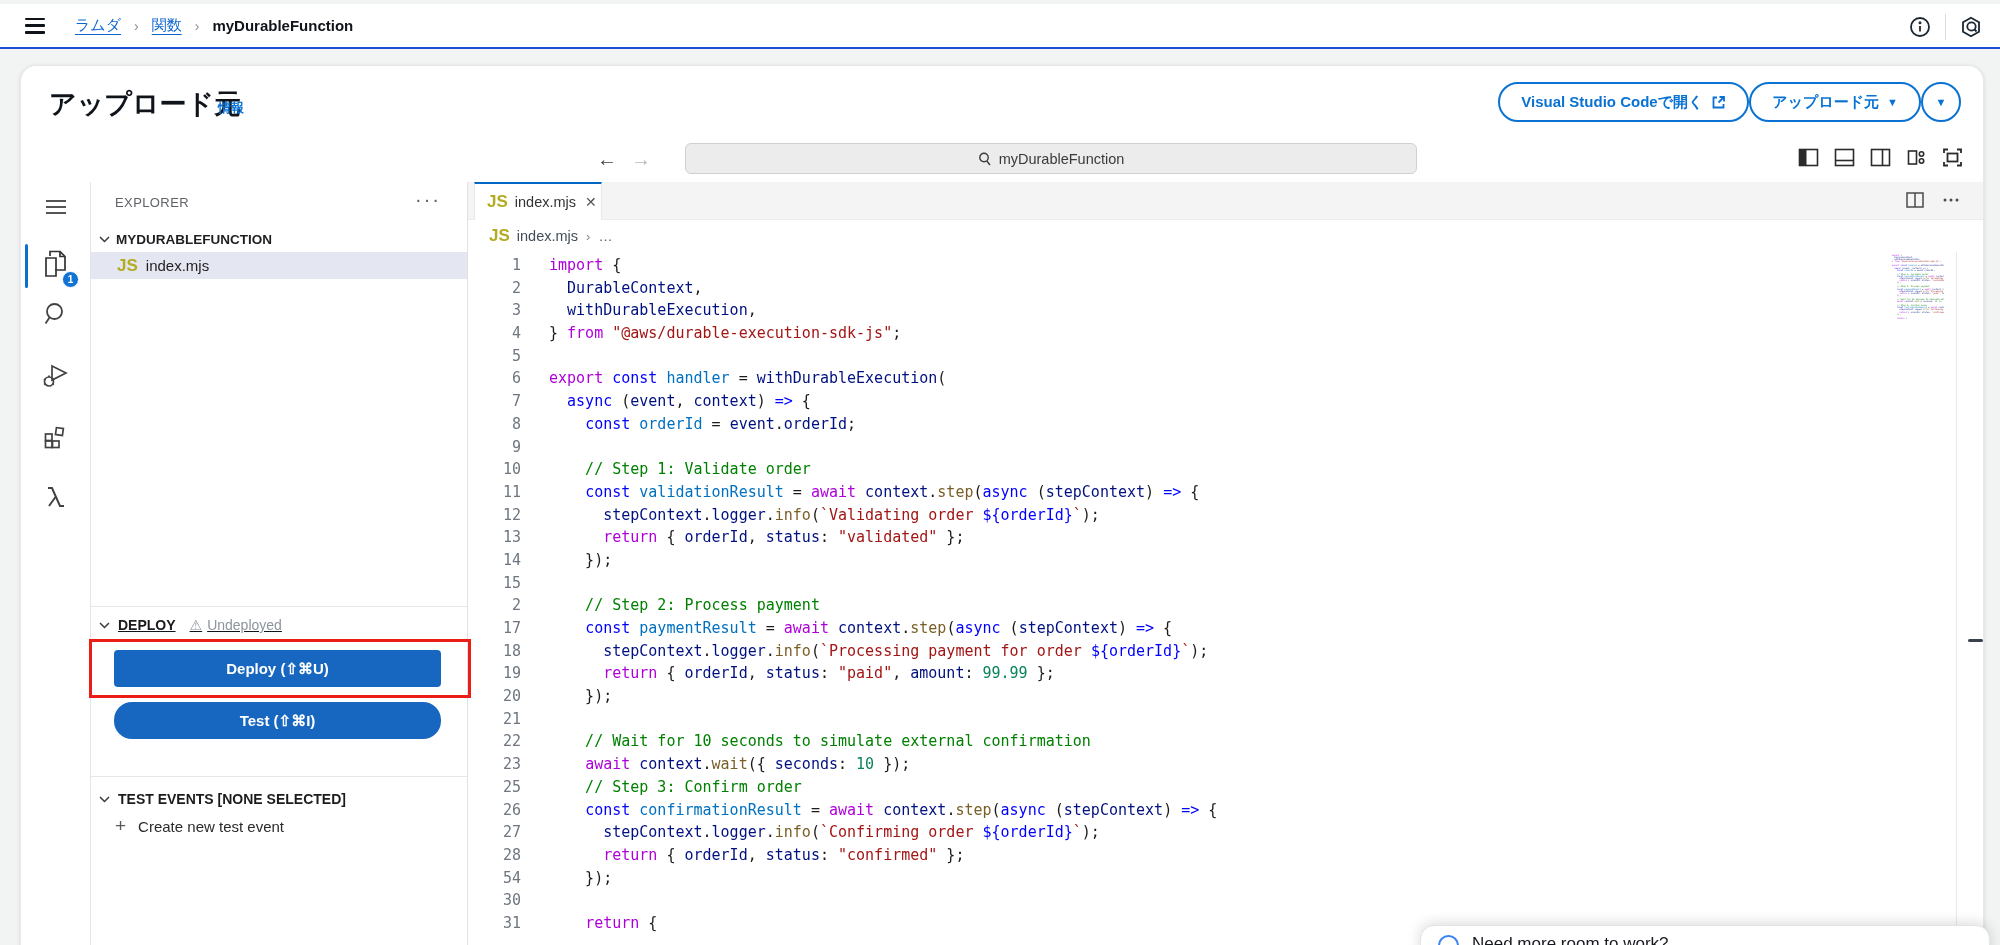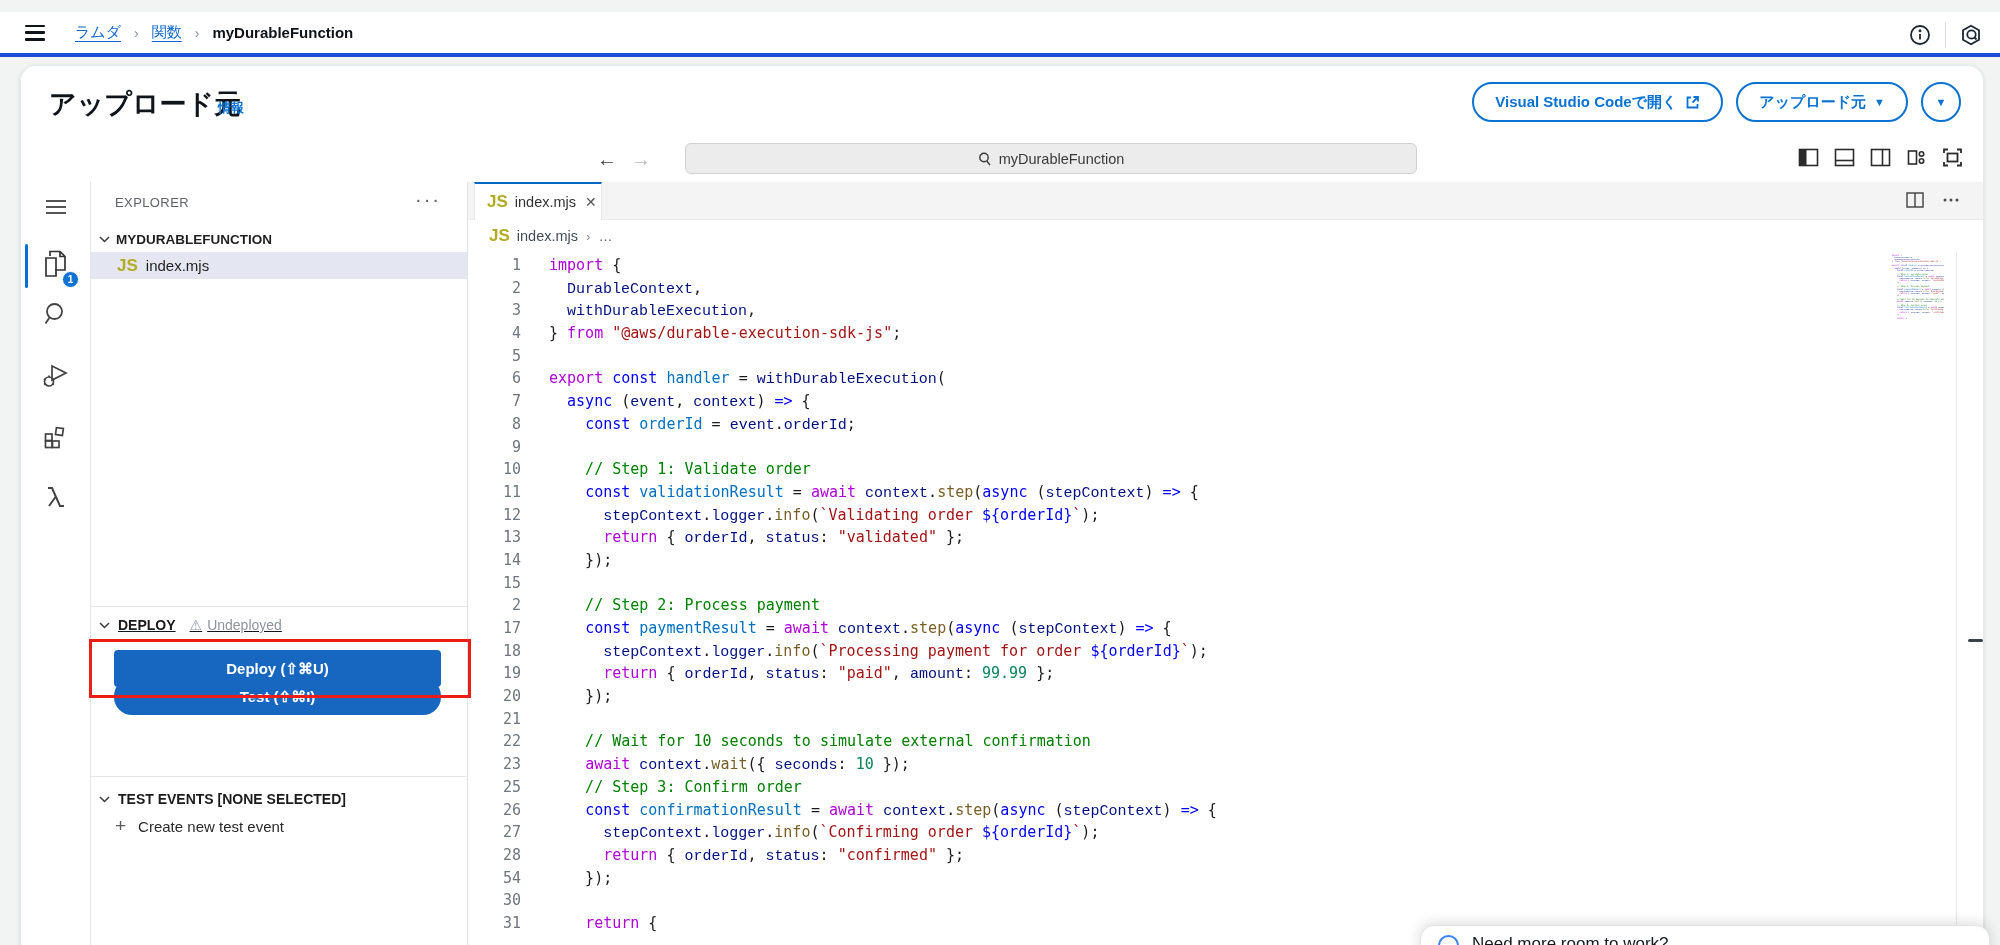--- a/index.html
+++ b/index.html
@@ -5,22 +5,22 @@
   * { box-sizing: border-box; margin: 0; padding: 0; }
   html,body { width:2000px; height:945px; }
   body {
     position: relative; overflow: hidden;
     background: #f2f3f3;
     font-family: "Liberation Sans", sans-serif;
     color: #0f141a;
   }
   
   .topnav {
-    position:absolute; left:0; top:12px; width:2000px; height:45px;
-    background:#fff; border-bottom:4px solid #1d4ed8;
+    position:absolute; left:0; top:4px; width:2000px; height:45px;
+    background:#fff; border-bottom:2px solid #1d4ed8;
     display:flex; align-items:center;
   }
   .hamburger { width:20px; height:16px; margin-left:25px; display:flex; flex-direction:column; justify-content:space-between; cursor:pointer;}
   .hamburger span { display:block; height:2.6px; background:#0f141a; border-radius:1px; }
   .crumbs { display:flex; align-items:center; margin-left:30px; font-size:15px; }
   .crumb-link { color:#0d66d0; text-decoration:underline; text-underline-offset:4px; cursor:pointer; }
   .crumb-sep { color:#879196; margin:0 13px; font-size:14px; }
   .crumb-current { font-weight:bold; color:#0f141a; }
   .topnav-right { position:absolute; right:18px; top:0; height:45px; display:flex; align-items:center; gap:14px; }
   .topnav-divider { width:1px; height:26px; background:#d9dde1; }
@@ -28,21 +28,21 @@
   
   .card {
     position:absolute; left:20px; top:65px; width:1964px; height:900px;
     background:#fff; border:1px solid #e6e9eb; border-bottom:none;
     border-radius:16px 16px 0 0;
     box-shadow:0 1px 4px rgba(0,28,36,.12);
   }
   .card-header { position:absolute; left:0; top:0; right:0; height:70px; }
   .page-title { position:absolute; left:28px; top:20px; font-size:27px; font-weight:bold; color:#0f141a; }
   .info-link { position:absolute; left:197px; top:33px; font-size:13px; font-weight:bold; color:#0972d3; cursor:pointer; }
-  .header-buttons { position:absolute; right:22px; top:16px; display:flex; align-items:center; gap:13px; }
+  .header-buttons { position:absolute; right:22px; top:16px; display:flex; align-items:center; }
   .btn-pill {
     height:40px; border:2px solid #0972d3; border-radius:20px; background:#fff;
     color:#0972d3; font-weight:bold; font-size:15px; padding:0 21px;
     display:flex; align-items:center; gap:8px; cursor:pointer; white-space:nowrap;
     font-family:"Liberation Sans",sans-serif;
   }
   .btn-circle { width:40px; height:40px; border:2px solid #0972d3; border-radius:50%; background:#fff; color:#0972d3; display:flex; align-items:center; justify-content:center; cursor:pointer; }
   .caret-down { font-size:11px; }
   
   .ed-toolbar { position:absolute; left:0; top:70px; right:0; height:46px; background:#fff; }
@@ -116,21 +116,21 @@
   .ed-breadcrumb .sep { color:#8a8a8a; margin:0 8px; font-size:13px; }
   .ed-breadcrumb .more { color:#616161; font-size:14px; }
   
   .code-area { position:absolute; left:0; top:70px; right:0; bottom:0; overflow:hidden; padding-top:2px; }
   .line { display:flex; height:22.7px; white-space:pre; font-family:"DejaVu Sans Mono","Liberation Mono",monospace; font-size:15px; line-height:22.7px; }
   .ln { width:53px; text-align:right; color:#6e7681; flex:0 0 53px; }
   .txt { padding-left:28px; }
   .tk-kw  { color:#af00db; }
   .tk-kw2 { color:#0000ff; }
   .tk-var { color:#0070c1; }
-  .tk-id  { color:#001080;font-family:Liberation Mono, monospace; }
+  .tk-id  { color:#001080; }
   .tk-fn  { color:#795e26; }
   .tk-str { color:#a31515; }
   .tk-tpl { color:#0000ff; }
   .tk-com { color:#008000; }
   .tk-num { color:#098658; }
   .tk-pun { color:#1b1b1b; }
   
   .minimap { position:absolute; left:1424px; top:2px; width:52px; height:68px; overflow:hidden; opacity:.95; cursor:pointer; }
   .minimap .line { height:2.1px; font-size:2.1px; line-height:2.1px; }
   .minimap .txt { padding-left:0; }
@@ -311,21 +311,21 @@
         <svg class="chev" width="11" height="7" viewBox="0 0 11 7" fill="none" stroke="#3c3c3c" stroke-width="1.5">
             <path d="M1 1 L5.5 5.5 L10 1"></path>
           </svg>
         <span class="lbl">DEPLOY</span>
         <span class="undeployed">
           <span>⚠</span>
           <span>Undeployed</span>
         </span>
       </div>
       <button class="side-btn" style="top:468px;">Deploy (⇧⌘U)</button>
-      <button class="side-btn" style="top:496px;border-radius:18px;">Test (⇧⌘I)</button>
+      <button class="side-btn" style="top:520px;border-radius:18px;">Test (⇧⌘I)</button>
 
       <div class="side-divider" style="top:594px;"></div>
       <div class="sect-head" style="top:604px;">
         <svg class="chev" width="11" height="7" viewBox="0 0 11 7" fill="none" stroke="#3c3c3c" stroke-width="1.5">
             <path d="M1 1 L5.5 5.5 L10 1"></path>
           </svg>
         <span class="lbl">TEST EVENTS [NONE SELECTED]</span>
       </div>
       <div class="create-row" style="top:631px;">
         <span class="plus">+</span>

